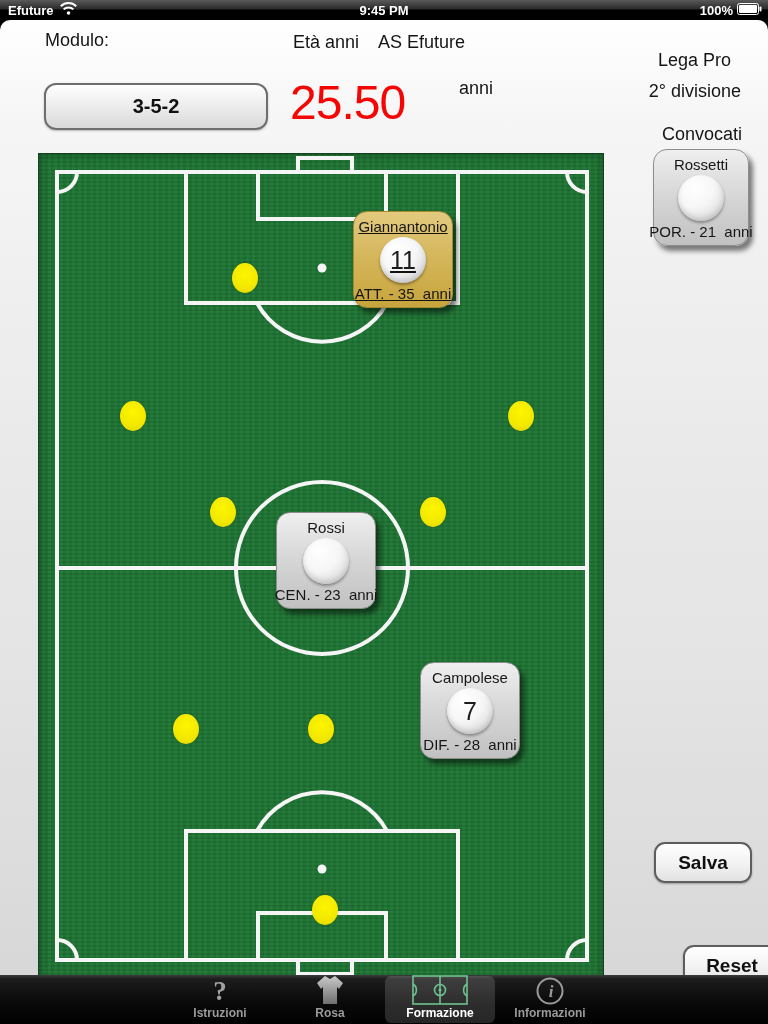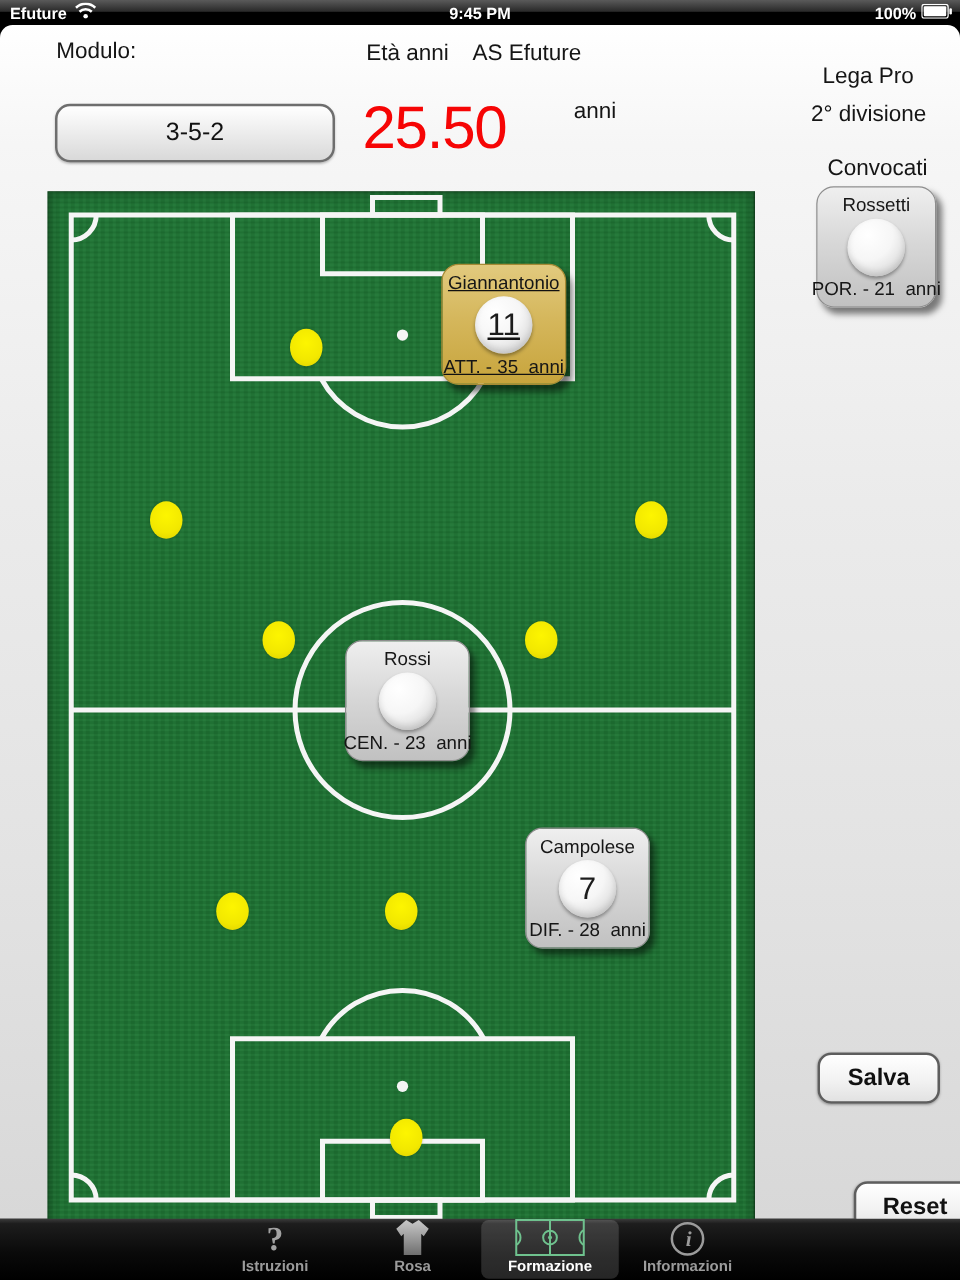--- a/index.html
+++ b/index.html
@@ -24,21 +24,21 @@
     position:absolute; left:0; top:20px; width:768px; height:955px;
     border-radius:10px 10px 0 0;
     background:linear-gradient(180deg,#ffffff 0%,#f6f6f6 10%,#ebebeb 40%,#e3e3e3 70%,#d8d8d8 100%);
   }
   .hdr-text { position:absolute; font-size:18px; color:#151515; }
   .formation-button {
     position:absolute; left:44px; top:63px; width:224px; height:47px;
     border-radius:12px; border:2px solid #6e6e6e;
     background:linear-gradient(180deg,#ffffff 0%,#ececec 50%,#d9d9d9 100%);
     box-shadow:0 1px 2px rgba(0,0,0,.25);
-    font-size:20px; font-weight:normal; color:#111;
+    font-size:20px; font-weight:bold; color:#111;
     display:flex; align-items:center; justify-content:center;
   }
   .avg-age { position:absolute; left:290px; top:55px; font-size:48px; font-weight:500; letter-spacing:-1px; color:#f60505; }
   .right-col { position:absolute; right:27px; top:30px; width:180px; text-align:right; font-size:18px; color:#151515; }
   .right-col .league { padding-right:10px; margin-bottom:10px; }
   .convocati-label { position:absolute; left:652px; top:104px; width:100px; text-align:center; font-size:18px; color:#151515; }
   
   .pitch {
     position:absolute; left:38px; top:133px; width:566px; height:839px;
     background:

